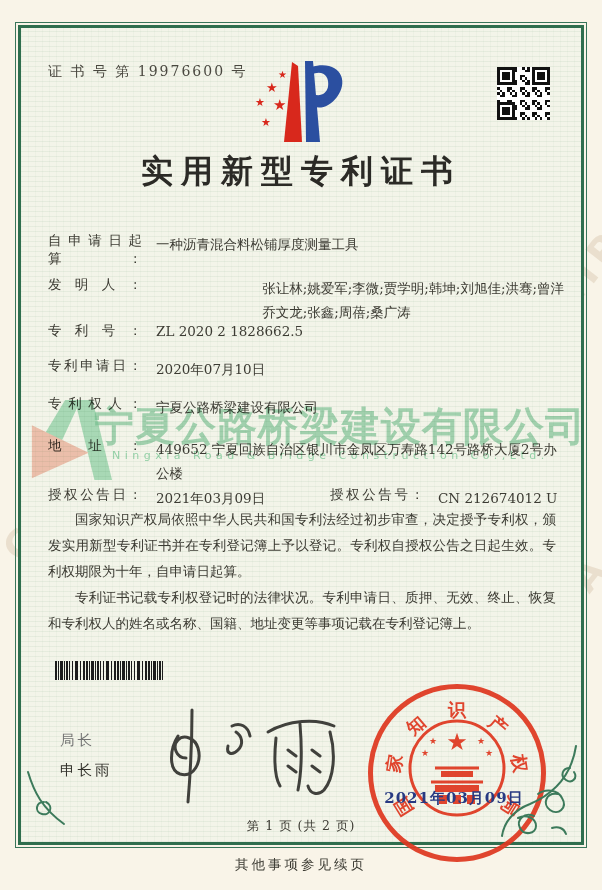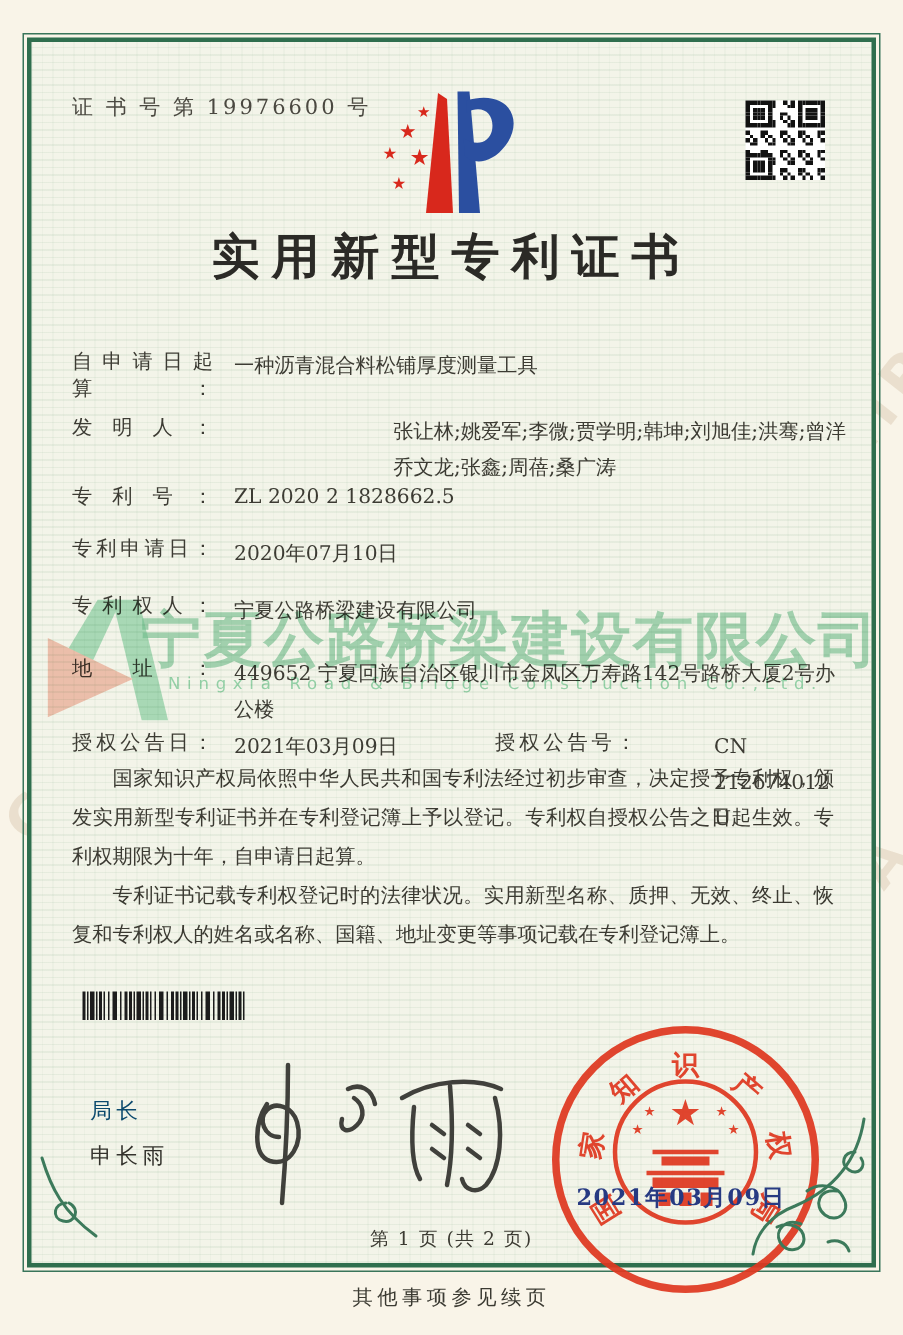--- a/index.html
+++ b/index.html
@@ -24,40 +24,40 @@
   .title{left:0;top:150px;width:602px;text-align:center;font-size:32px;font-weight:bold;
     color:#2b2a26;letter-spacing:8px;}
 
   .row{position:absolute;left:48px;width:516px;display:flex;align-items:flex-start;
     font-size:13.5px;color:#3c3b33;}
   .flabel{width:94px;flex:0 0 94px;text-align:justify;text-align-last:justify;letter-spacing:0;}
   .fval{margin-left:14px;line-height:24px;}
   .r-name{top:232px;} .r-inv{top:276px;justify-content:space-between;} .r-pno{top:319px;align-items:center;} .r-fil{top:357px;}
   .r-pat{top:395px;} .r-addr{top:437px;} .r-grant{top:486px;}
   .addr-val{width:408px;}
-  .grant2{position:absolute;left:282px;top:0;display:flex;gap:38px;}
+  .grant2{position:absolute;left:282px;top:0;display:flex;}
 
   
   #wm-layer{position:absolute;left:0;top:0;width:602px;height:890px;pointer-events:none;
     mix-blend-mode:multiply;}
   .wm-company{position:absolute;left:94px;top:399px;font-size:40px;font-weight:bold;
     letter-spacing:1px;color:#74c497;opacity:.62;white-space:nowrap;
     font-family:"DejaVu Sans","Liberation Sans",sans-serif;}
   .wm-company-en{position:absolute;left:112px;top:449px;font-size:11px;letter-spacing:4.5px;
     color:#7ccfa0;opacity:.75;white-space:nowrap;
     font-family:"DejaVu Sans","Liberation Sans",sans-serif;}
   .wm-logo{position:absolute;left:26px;top:396px;opacity:.6;}
 
   .body-text{left:48px;top:506px;width:508px;font-size:13.5px;line-height:26px;
     color:#3b3a32;text-align:justify;}
   .body-text p{margin:0;text-indent:2em;}
 
   .barcode{left:55px;top:661px;width:190px;height:19px;font-size:0;}
 
-  .sig-title{left:60px;top:731px;font-size:14.5px;color:#0c4a6e;letter-spacing:3px;}
+  .sig-title{left:60px;top:731px;font-size:14.5px;color:#737373;letter-spacing:3px;}
   .sig-name{left:60px;top:761px;font-size:14.5px;color:#33322c;letter-spacing:3px;}
   .sig-svg{left:148px;top:698px;}
 
   
   #seal{position:absolute;left:368px;top:684px;width:168px;height:168px;border-radius:50%;
     border:5px solid #df3820;opacity:.93;}
   #seal .arc-char{color:#df3820;font-family:"DejaVu Serif","Liberation Serif",serif;}
   .seal-date{left:374px;top:789px;width:160px;text-align:center;font-size:15px;font-weight:bold;
     color:#273a82;letter-spacing:1px;z-index:6;}
 
@@ -335,21 +335,21 @@
       <polygon points="50,4 68,4 88,86 70,86" fill="#7ccfa0"></polygon>
       <polygon points="40,4 56,4 30,60 16,44" fill="#7ccfa0"></polygon>
       <polygon points="6,30 64,58 6,84" fill="#f2a28c"></polygon>
     </svg>
     <div class="wm-company">宁夏公路桥梁建设有限公司</div>
     <div class="wm-company-en">Ningxia Road &amp; Bridge Construction Co.,Ltd.</div>
   </div>
 
   <div class="abs body-text">
     <p>国家知识产权局依照中华人民共和国专利法经过初步审查，决定授予专利权，颁发实用新型专利证书并在专利登记簿上予以登记。专利权自授权公告之日起生效。专利权期限为十年，自申请日起算。</p>
-    <p>专利证书记载专利权登记时的法律状况。实用新型名称、质押、无效、终止、恢复和专利权人的姓名或名称、国籍、地址变更等事项记载在专利登记簿上。</p>
+    <p>专利证书记载专利权登记时的法律状况。专利申请日、质押、无效、终止、恢复和专利权人的姓名或名称、国籍、地址变更等事项记载在专利登记簿上。</p>
   </div>
 
   <div class="abs barcode"><span style="display:inline-block;height:19px;vertical-align:top;background:#1c1c1c;width:2px;margin-right:1px"></span><span style="display:inline-block;height:19px;vertical-align:top;background:#1c1c1c;width:1px;margin-right:1px"></span><span style="display:inline-block;height:19px;vertical-align:top;background:#1c1c1c;width:3px;margin-right:1px"></span><span style="display:inline-block;height:19px;vertical-align:top;background:#1c1c1c;width:1px;margin-right:1px"></span><span style="display:inline-block;height:19px;vertical-align:top;background:#1c1c1c;width:2px;margin-right:1px"></span><span style="display:inline-block;height:19px;vertical-align:top;background:#1c1c1c;width:1px;margin-right:2px"></span><span style="display:inline-block;height:19px;vertical-align:top;background:#1c1c1c;width:1px;margin-right:2px"></span><span style="display:inline-block;height:19px;vertical-align:top;background:#1c1c1c;width:3px;margin-right:2px"></span><span style="display:inline-block;height:19px;vertical-align:top;background:#1c1c1c;width:1px;margin-right:2px"></span><span style="display:inline-block;height:19px;vertical-align:top;background:#1c1c1c;width:2px;margin-right:1px"></span><span style="display:inline-block;height:19px;vertical-align:top;background:#1c1c1c;width:2px;margin-right:1px"></span><span style="display:inline-block;height:19px;vertical-align:top;background:#1c1c1c;width:1px;margin-right:1px"></span><span style="display:inline-block;height:19px;vertical-align:top;background:#1c1c1c;width:3px;margin-right:1px"></span><span style="display:inline-block;height:19px;vertical-align:top;background:#1c1c1c;width:1px;margin-right:1px"></span><span style="display:inline-block;height:19px;vertical-align:top;background:#1c1c1c;width:2px;margin-right:1px"></span><span style="display:inline-block;height:19px;vertical-align:top;background:#1c1c1c;width:1px;margin-right:2px"></span><span style="display:inline-block;height:19px;vertical-align:top;background:#1c1c1c;width:1px;margin-right:2px"></span><span style="display:inline-block;height:19px;vertical-align:top;background:#1c1c1c;width:3px;margin-right:2px"></span><span style="display:inline-block;height:19px;vertical-align:top;background:#1c1c1c;width:1px;margin-right:2px"></span><span style="display:inline-block;height:19px;vertical-align:top;background:#1c1c1c;width:2px;margin-right:1px"></span><span style="display:inline-block;height:19px;vertical-align:top;background:#1c1c1c;width:2px;margin-right:1px"></span><span style="display:inline-block;height:19px;vertical-align:top;background:#1c1c1c;width:1px;margin-right:1px"></span><span style="display:inline-block;height:19px;vertical-align:top;background:#1c1c1c;width:3px;margin-right:1px"></span><span style="display:inline-block;height:19px;vertical-align:top;background:#1c1c1c;width:1px;margin-right:1px"></span><span style="display:inline-block;height:19px;vertical-align:top;background:#1c1c1c;width:2px;margin-right:1px"></span><span style="display:inline-block;height:19px;vertical-align:top;background:#1c1c1c;width:1px;margin-right:2px"></span><span style="display:inline-block;height:19px;vertical-align:top;background:#1c1c1c;width:1px;margin-right:2px"></span><span style="display:inline-block;height:19px;vertical-align:top;background:#1c1c1c;width:3px;margin-right:2px"></span><span style="display:inline-block;height:19px;vertical-align:top;background:#1c1c1c;width:1px;margin-right:2px"></span><span style="display:inline-block;height:19px;vertical-align:top;background:#1c1c1c;width:2px;margin-right:1px"></span><span style="display:inline-block;height:19px;vertical-align:top;background:#1c1c1c;width:2px;margin-right:1px"></span><span style="display:inline-block;height:19px;vertical-align:top;background:#1c1c1c;width:1px;margin-right:1px"></span><span style="display:inline-block;height:19px;vertical-align:top;background:#1c1c1c;width:3px;margin-right:1px"></span><span style="display:inline-block;height:19px;vertical-align:top;background:#1c1c1c;width:1px;margin-right:1px"></span><span style="display:inline-block;height:19px;vertical-align:top;background:#1c1c1c;width:2px;margin-right:1px"></span><span style="display:inline-block;height:19px;vertical-align:top;background:#1c1c1c;width:1px;margin-right:2px"></span></div>
 
   <div class="abs sig-title">局长</div>
   <div class="abs sig-name">申长雨</div>
 
   <svg class="abs sig-svg" width="200" height="110" viewBox="0 0 200 110" fill="none" stroke="#22221f" stroke-width="3" stroke-linecap="round" opacity="0.85">
     <path d="M30,38 C22,50 20,72 32,76 C46,80 54,64 50,50 C47,40 36,36 30,42 C24,48 28,60 38,60"></path>
     <path d="M44,12 C44,40 42,80 40,104"></path>

